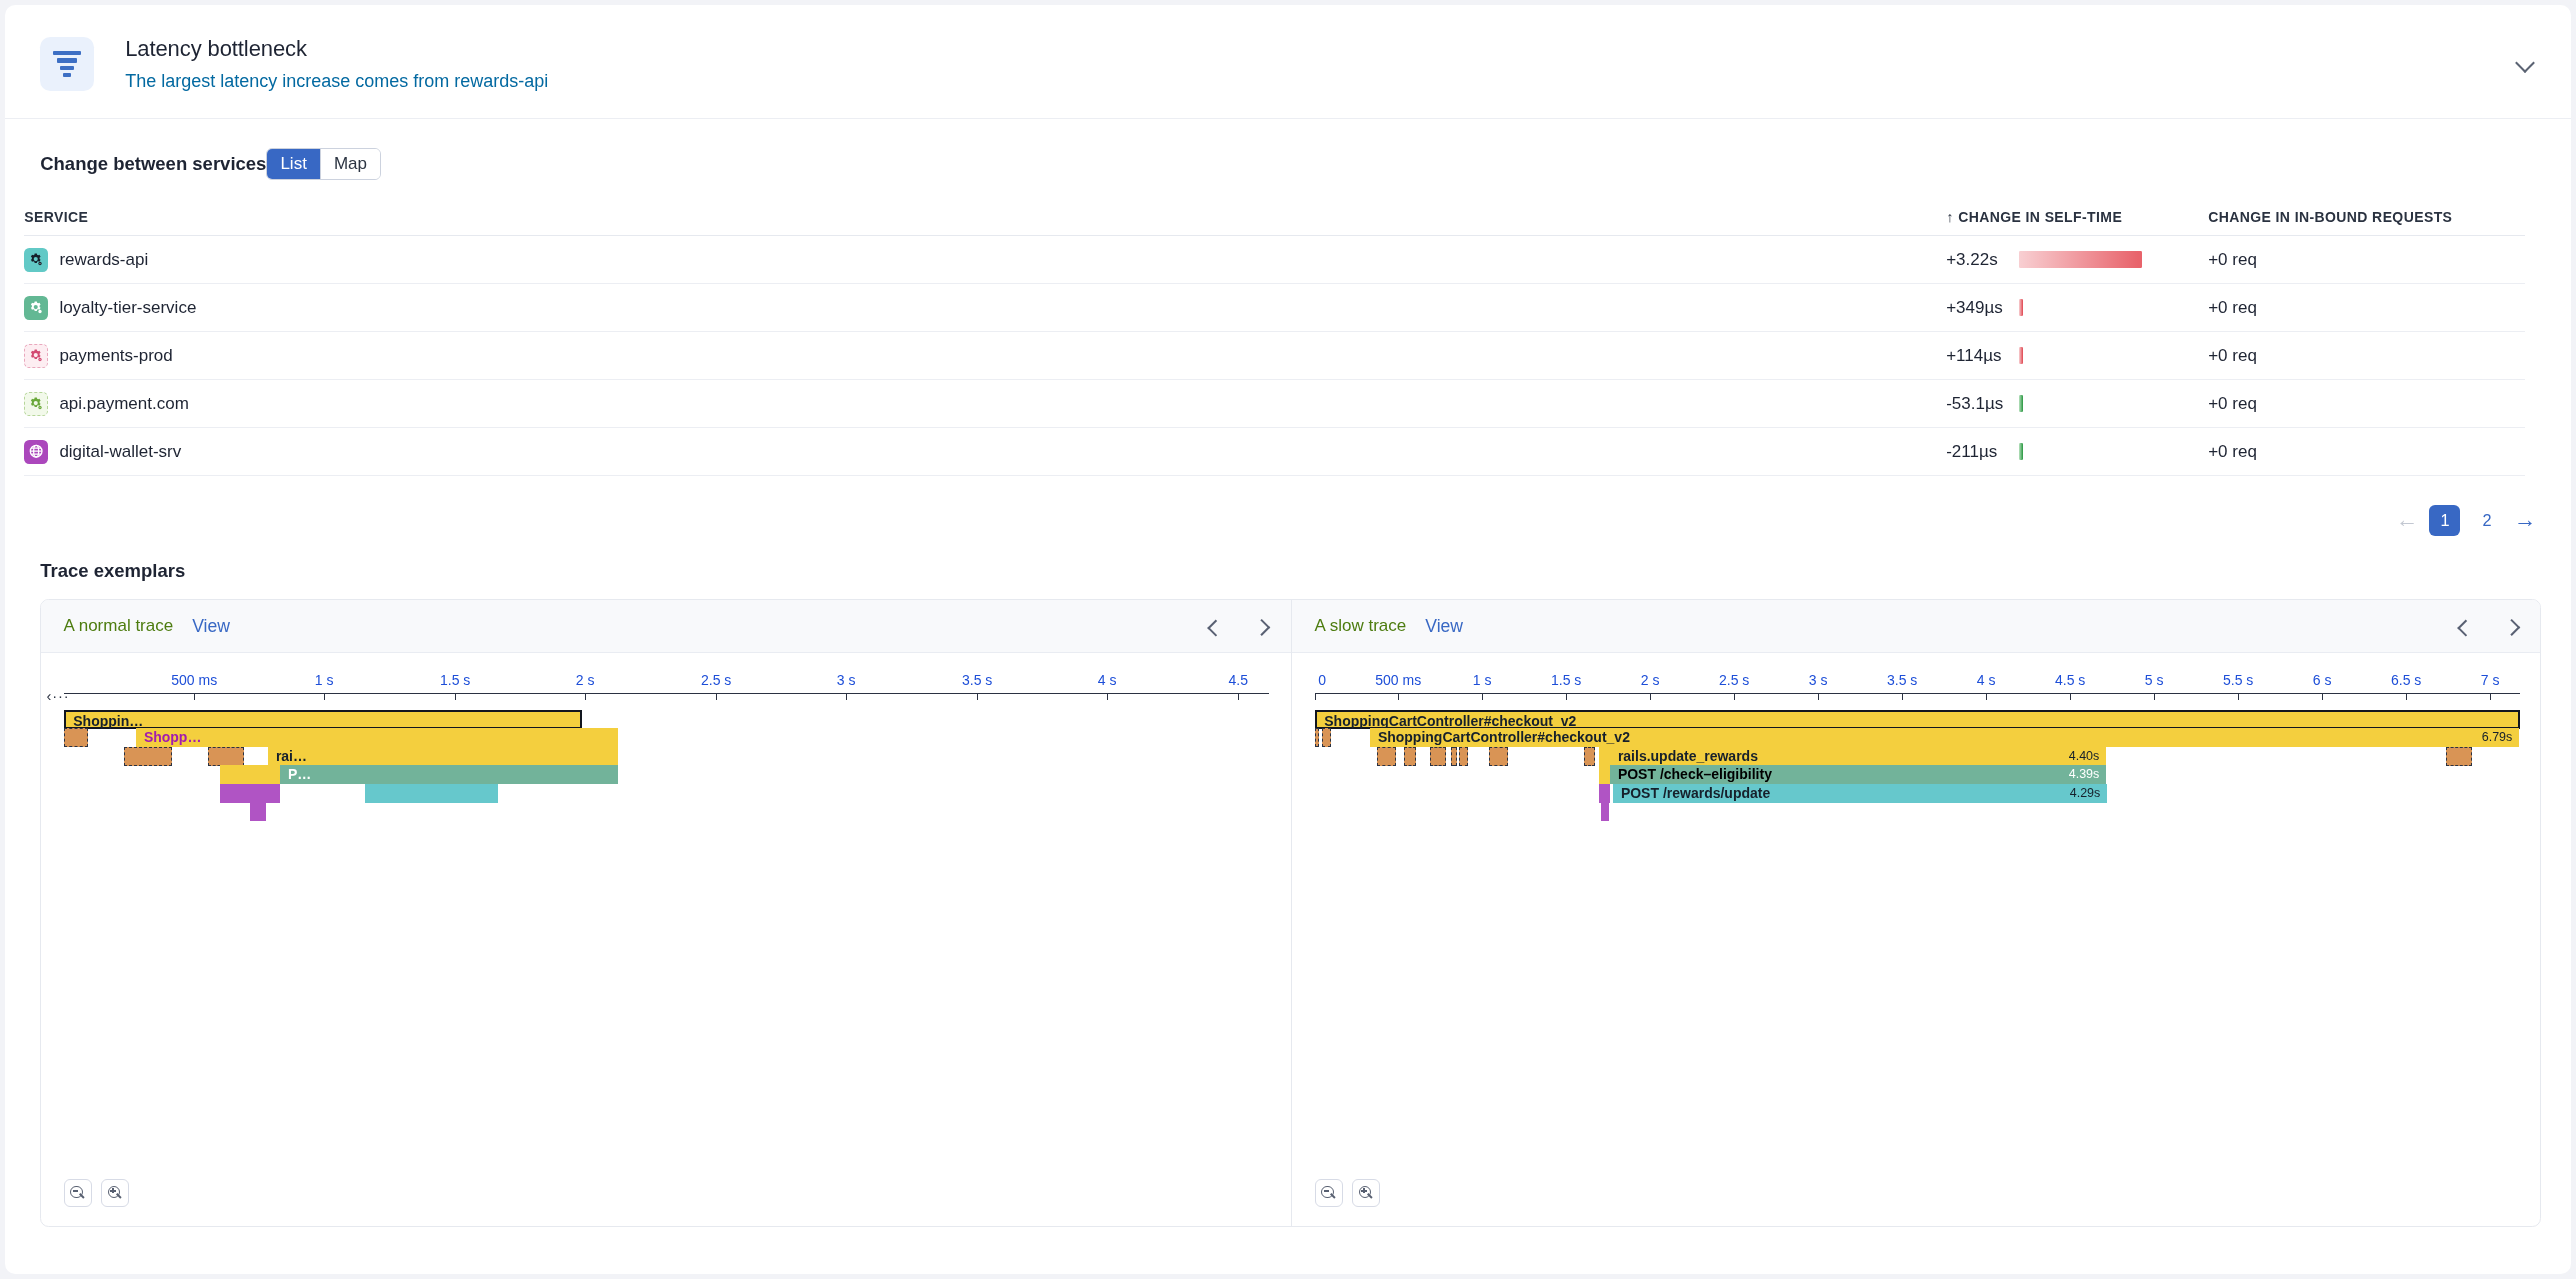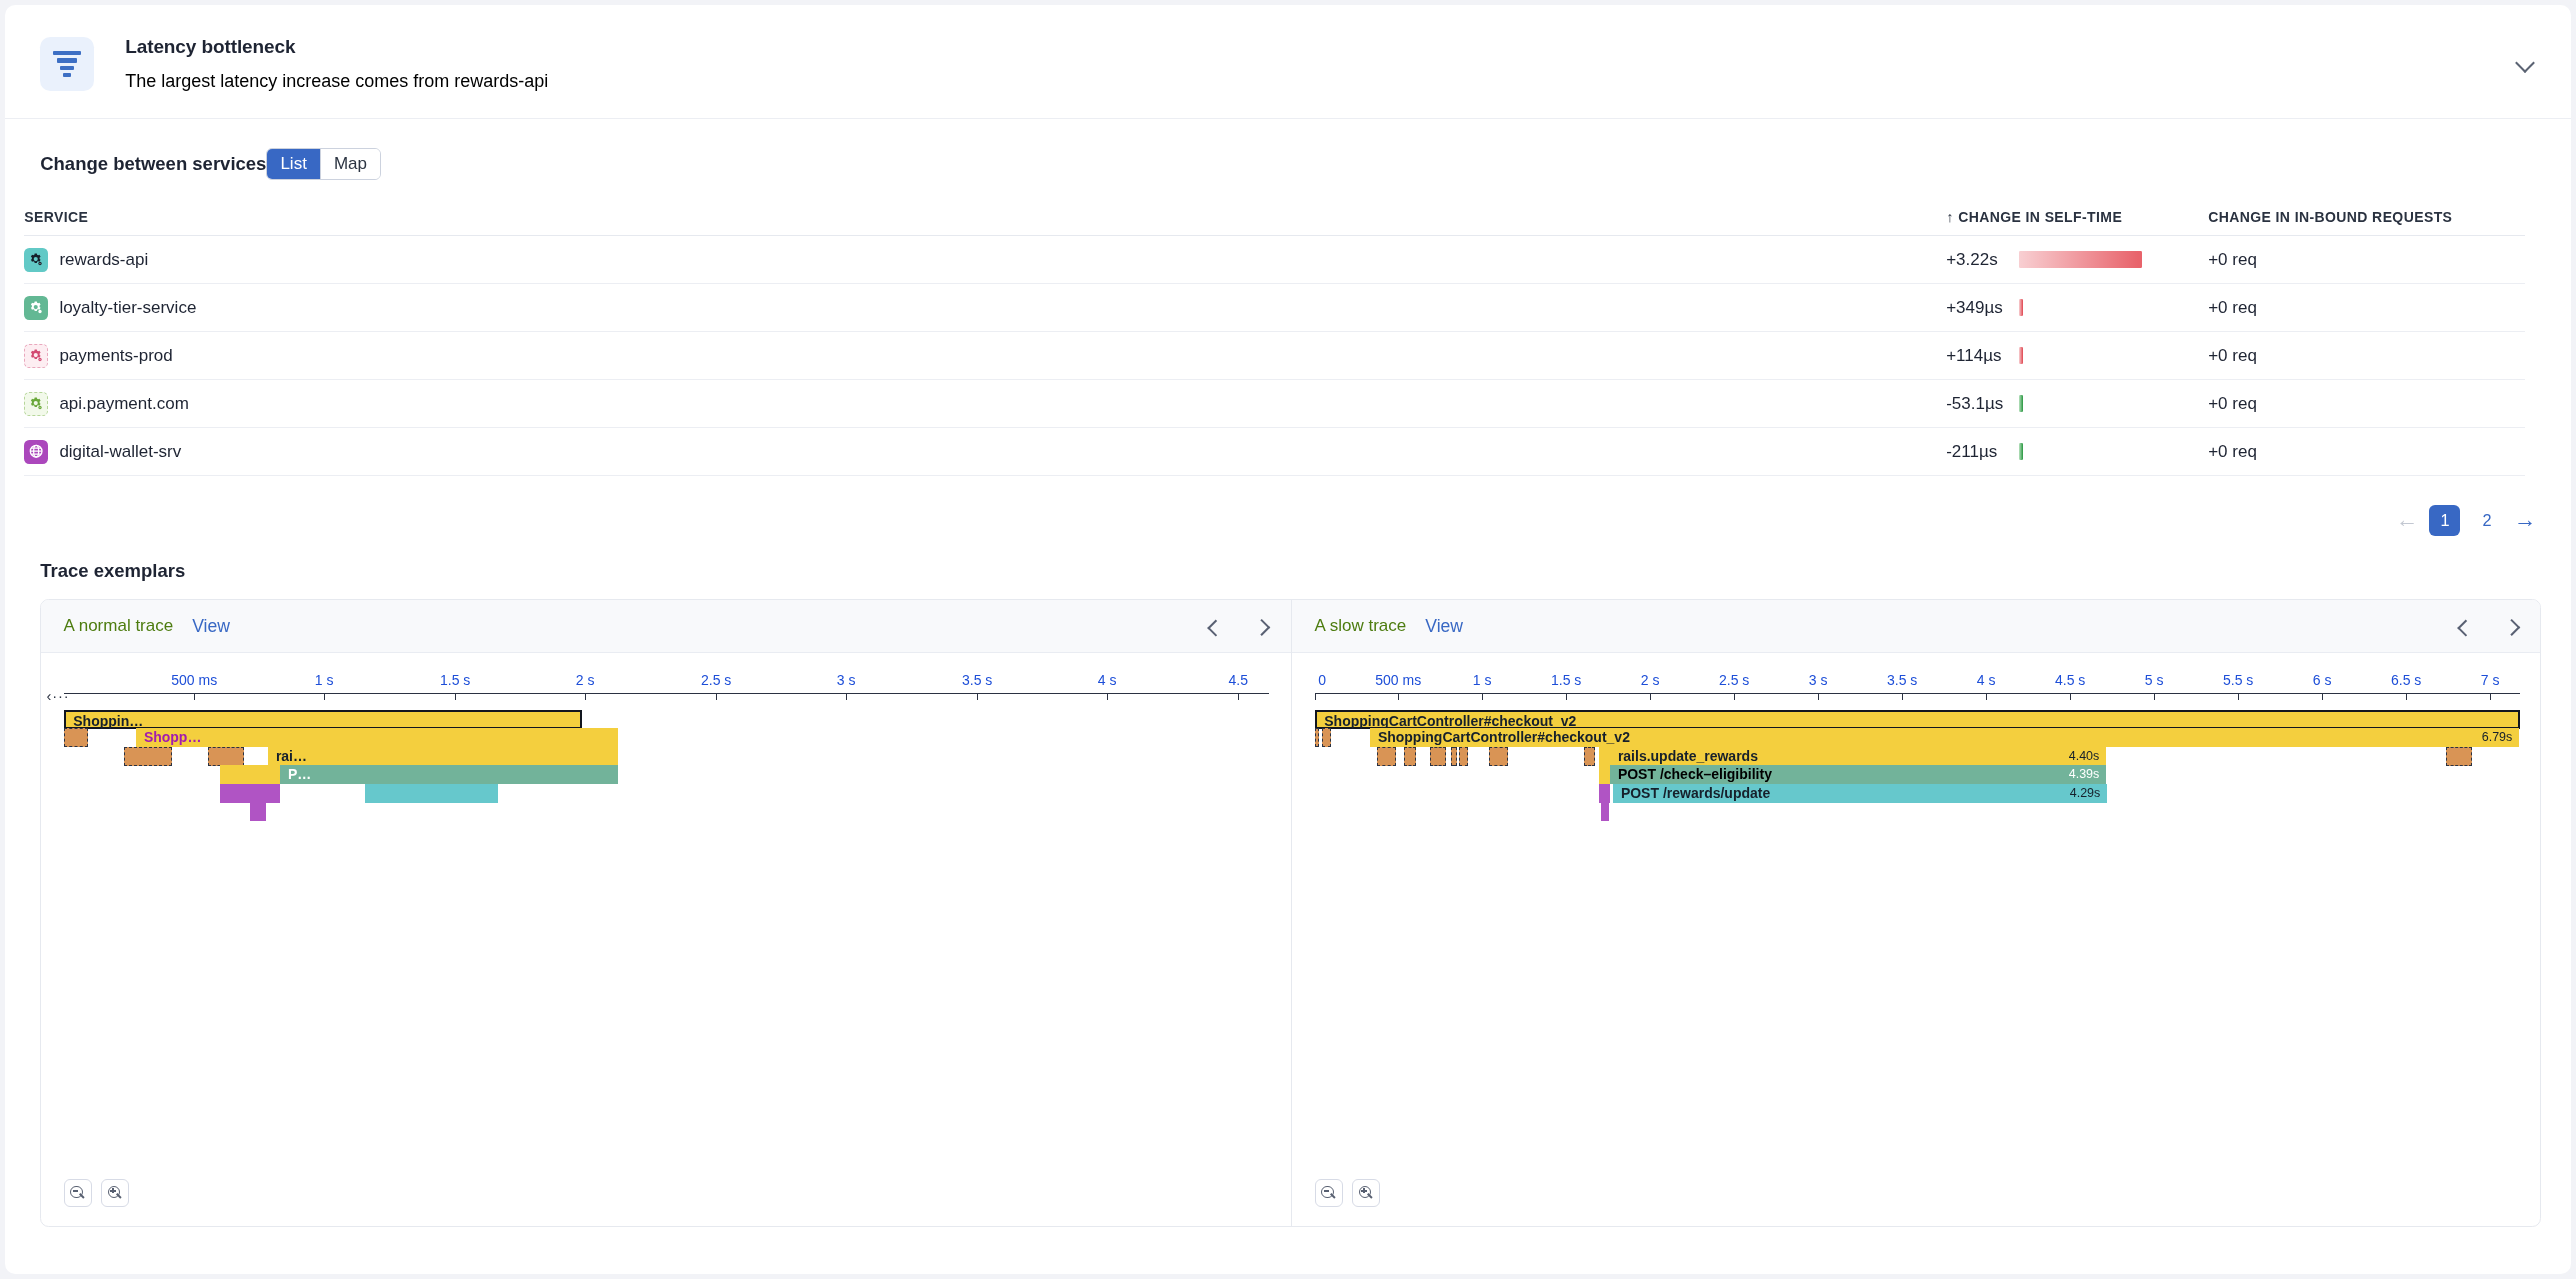--- a/index.html
+++ b/index.html
@@ -20,22 +20,22 @@
     position:absolute; left:35px; top:32px; width:54px; height:54px;
     border-radius:10.3px; background:#eaf1fc;
     display:flex; align-items:center; justify-content:center;
   }
   .funnel { width:27.5px; }
   .funnel i { display:block; background:#3d6fc4; border-radius:0.9px; margin:0 auto 3px; }
   .funnel i:nth-child(1){ width:27.5px; height:4.3px; }
   .funnel i:nth-child(2){ width:20.6px; height:4.3px; }
   .funnel i:nth-child(3){ width:13.8px; height:4.3px; }
   .funnel i:nth-child(4){ width:7.7px;  height:4.3px; margin-bottom:0;}
-  .hdr-title { position:absolute; left:120px; top:31px; font-size:19px; font-weight:bold; letter-spacing:-0.1px; }
-  .hdr-sub  { position:absolute; left:120px; top:66px; font-size:18px; color:#000000; }
+  .hdr-title { position:absolute; left:120px; top:31px; font-size:22px; font-weight:normal; letter-spacing:-0.1px; }
+  .hdr-sub  { position:absolute; left:120px; top:66px; font-size:18px; color:#0369a1; }
   .chev-down {
     position:absolute; right:34px; top:46px; width:22.4px; height:22.4px;
     cursor:pointer;
   }
   .chev-down::before {
     content:""; position:absolute; left:3.4px; top:5.2px; width:12px; height:12px;
     border-right:2.2px solid #5b6373; border-bottom:2.2px solid #5b6373;
     transform:rotate(45deg);
   }
   

